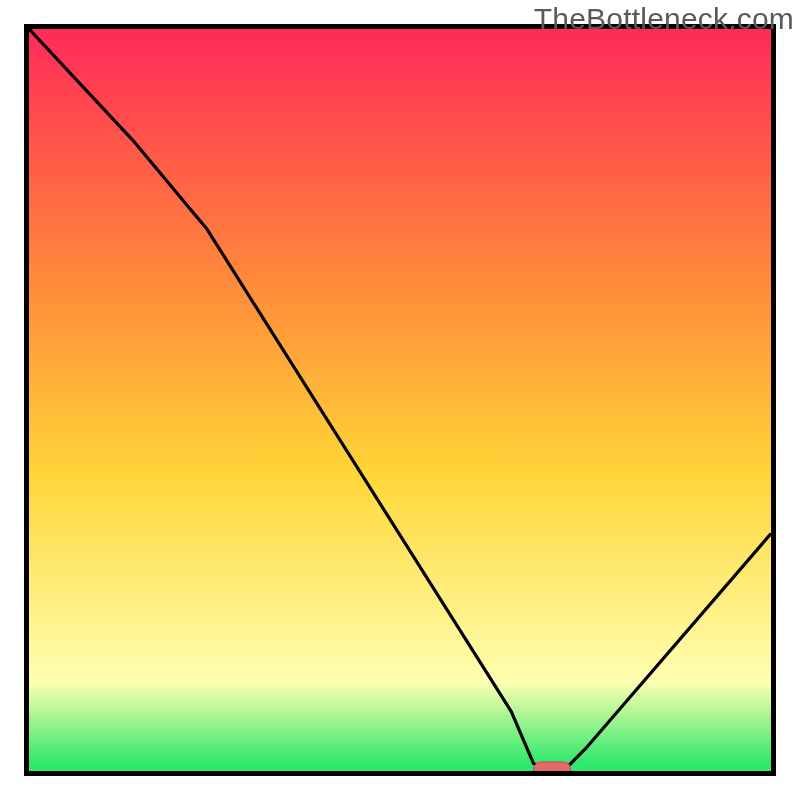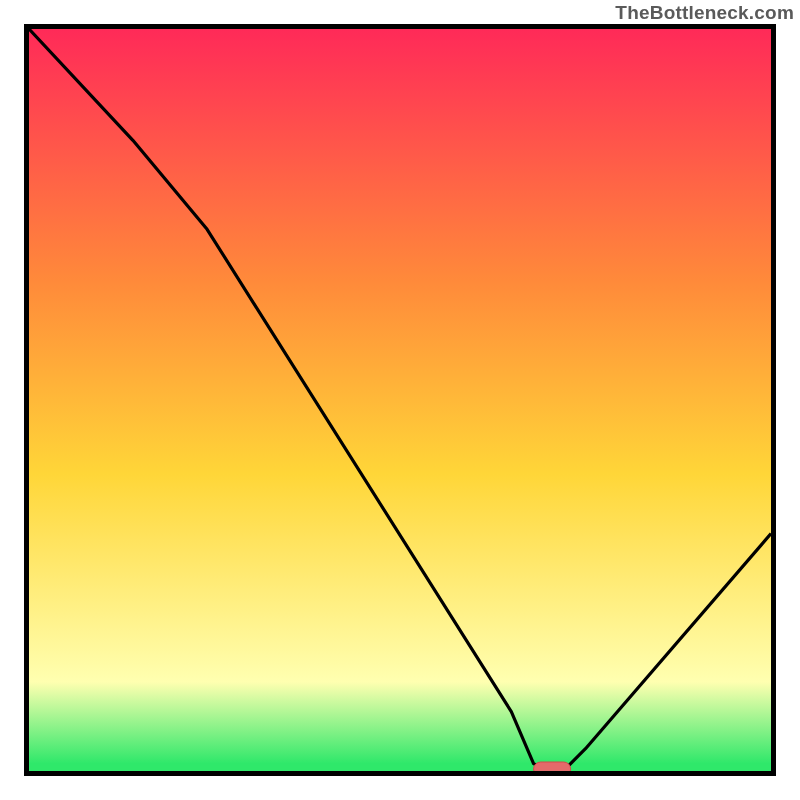--- a/index.html
+++ b/index.html
@@ -8,22 +8,22 @@
     width: 800px;
     height: 800px;
     background: #ffffff;
     font-family: Arial, Helvetica, sans-serif;
   }
   .watermark {
     position: absolute;
     top: 2px;
     right: 6px;
     color: #5a5a5a;
-    font-size: 19px;
-    font-weight: 700;
+    font-size: 30px;
+    font-weight: 400;
     letter-spacing: 0.2px;
     z-index: 30;
   }
   .frame {
     position: absolute;
     left: 24px;
     top: 24px;
     width: 752px;
     height: 752px;
     border: 5px solid #000;

